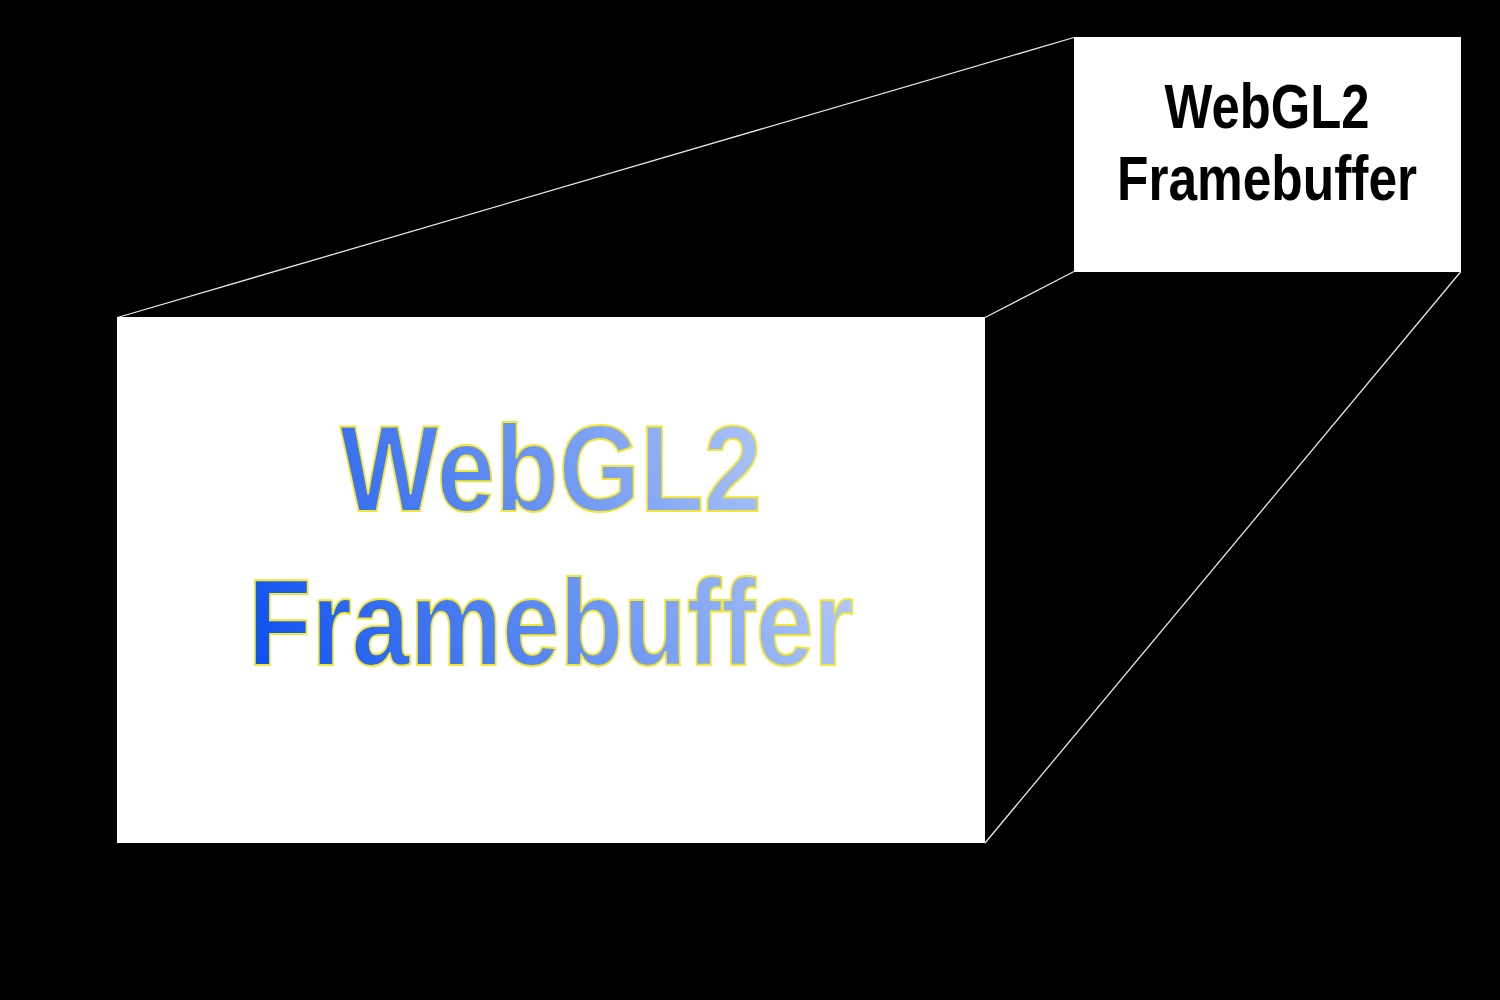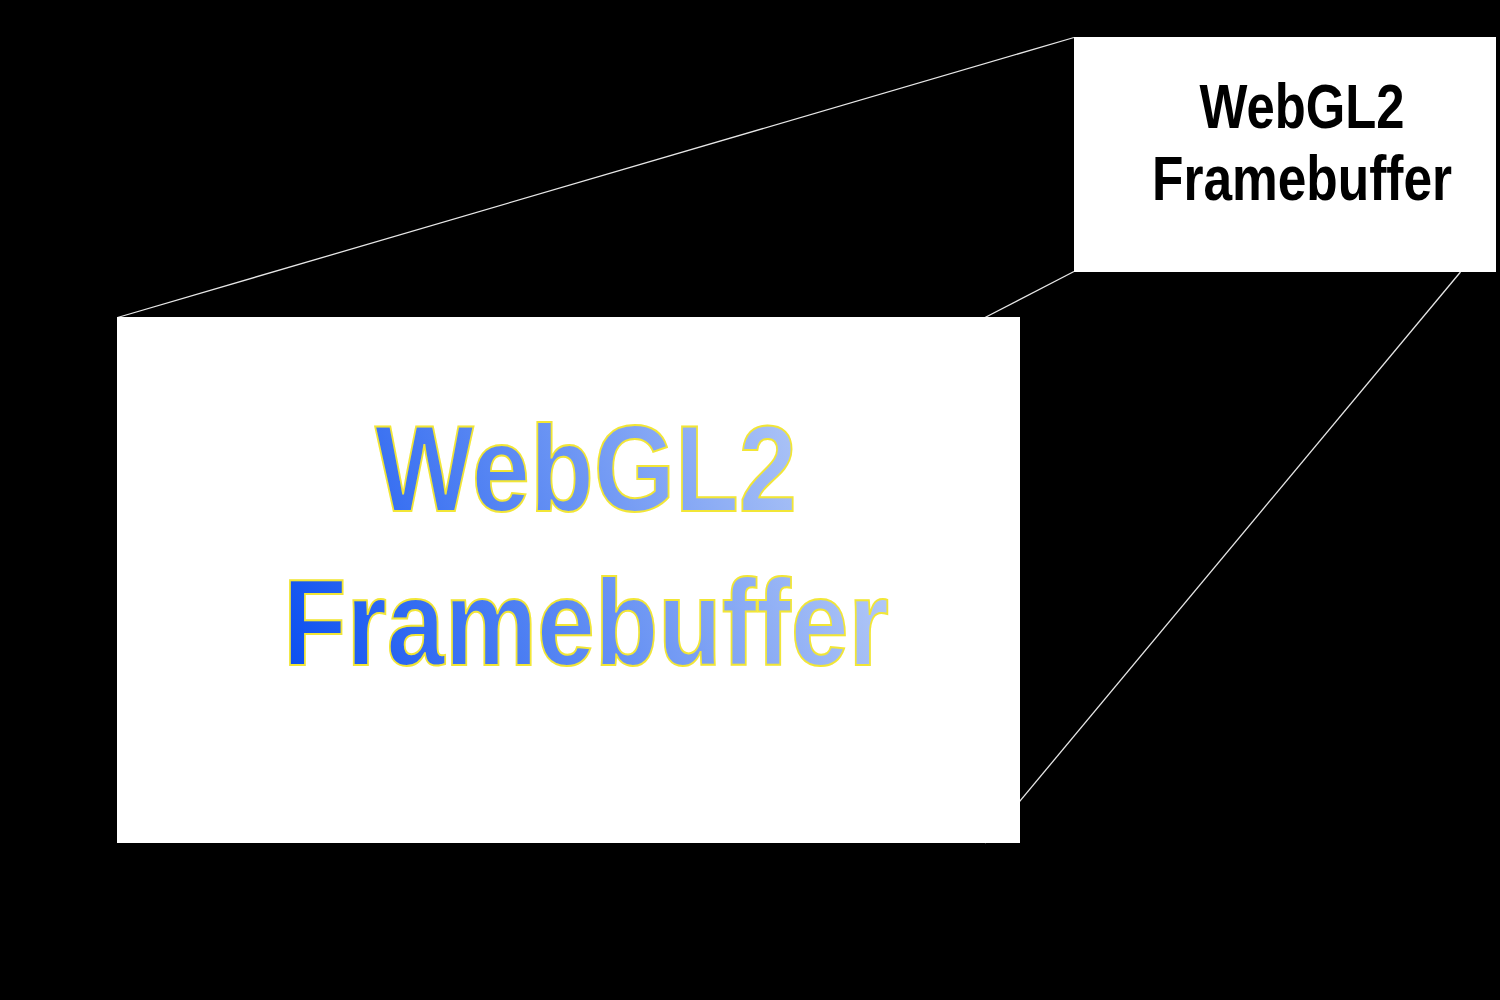--- a/index.html
+++ b/index.html
@@ -22,21 +22,20 @@
     height: 1000px;
   }
   .connector-line {
     stroke: var(--connector, #e6e6e6);
     stroke-width: 1.3;
     fill: none;
   }
   .box {
     position: absolute;
     background: var(--box-fill, #fff);
-    padding-left: 35px;
   }
   .big-box {
     left: 117px;
     top: 317px;
     width: 868px;
     height: 526px;
   }
   .small-box {
     left: 1074px;
     top: 37px;

